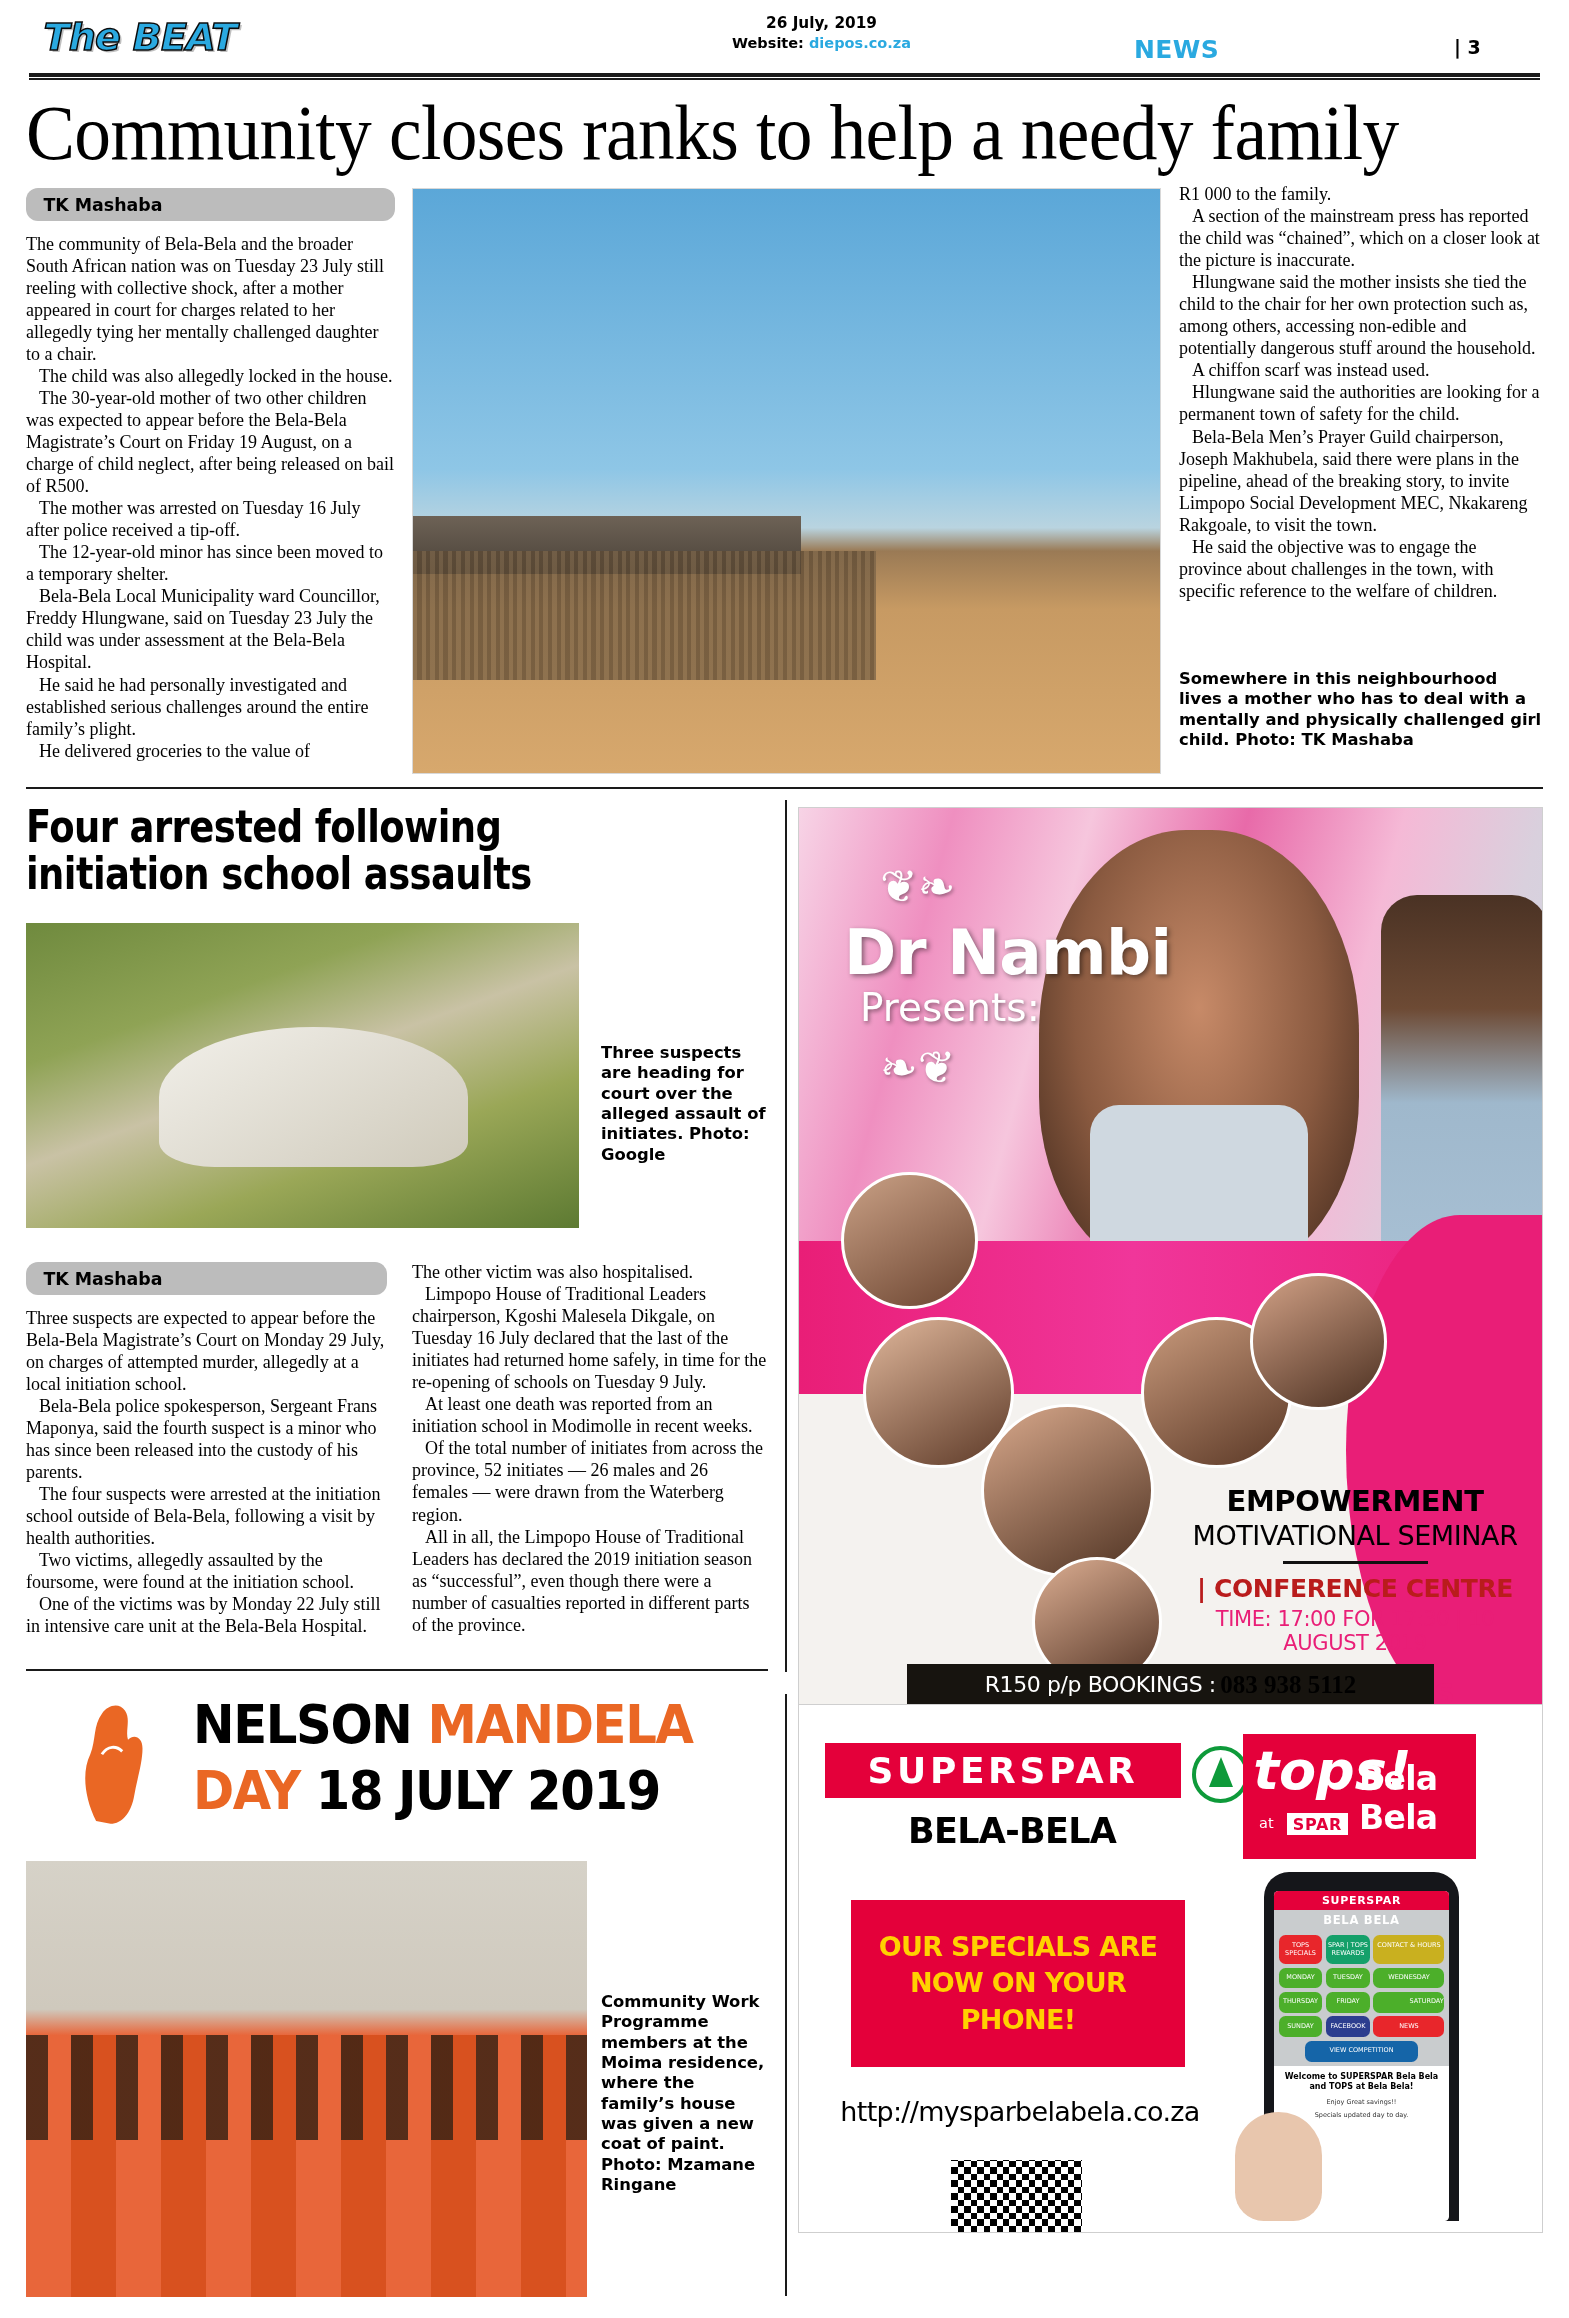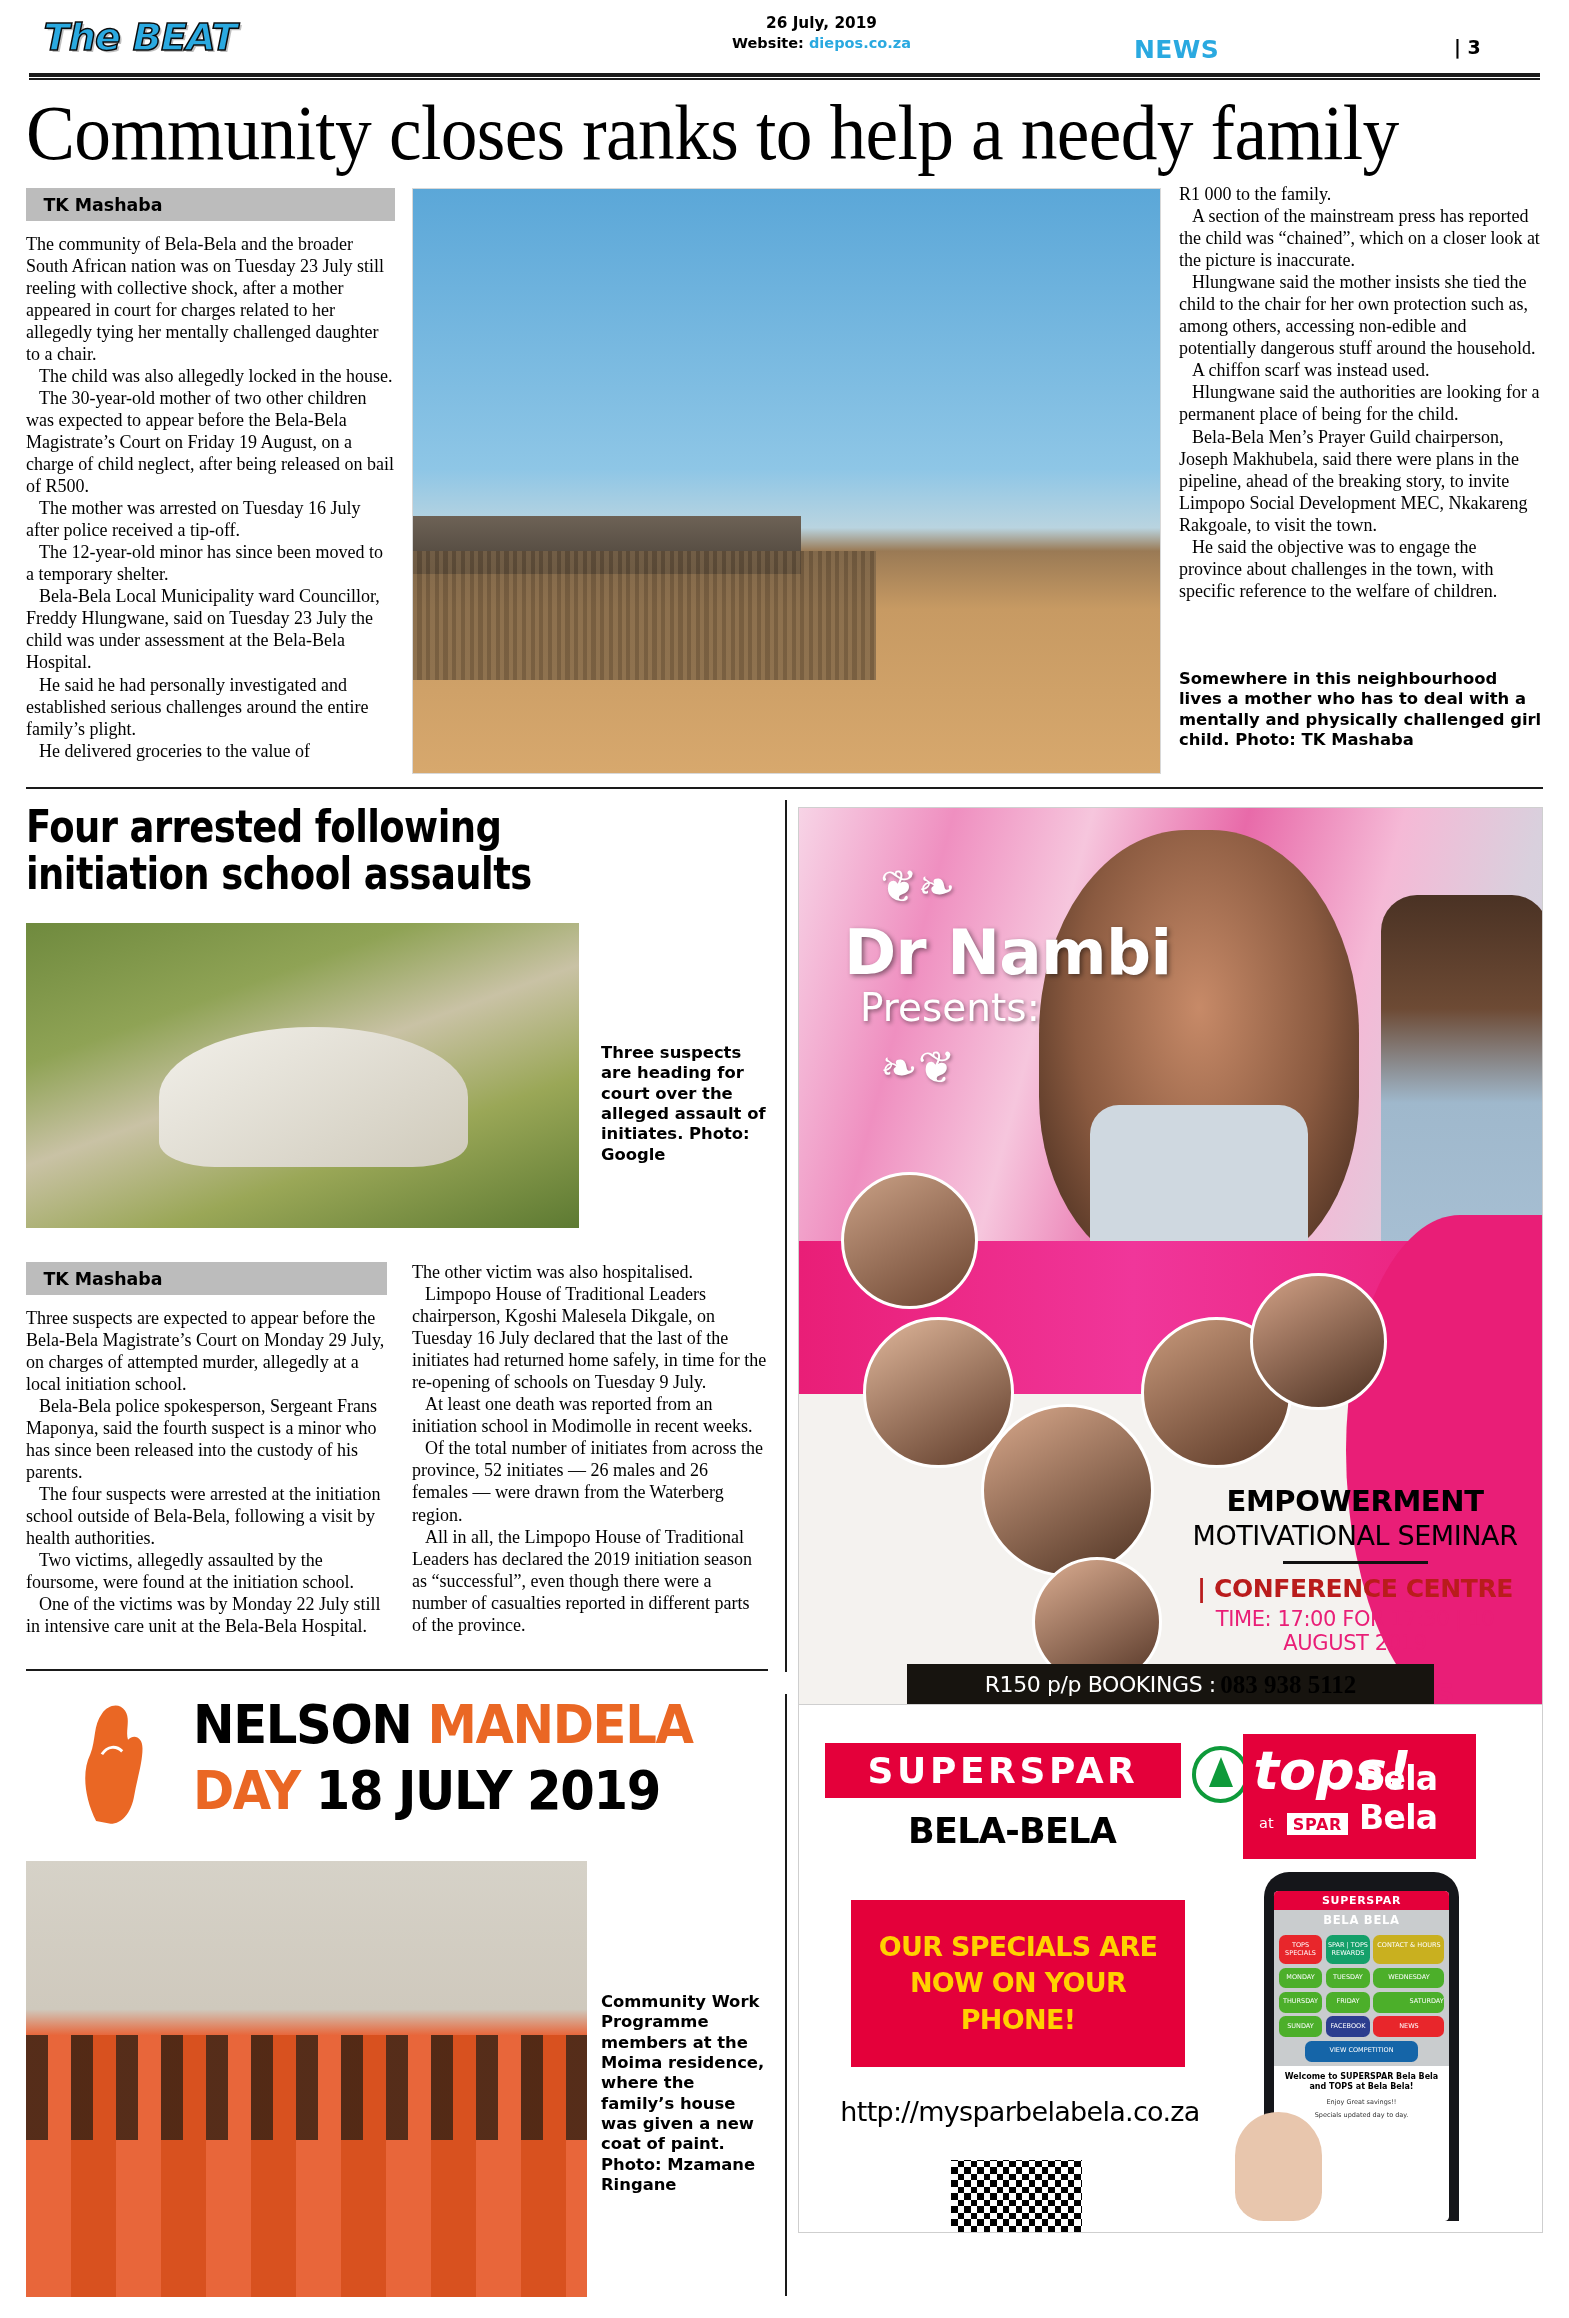--- a/index.html
+++ b/index.html
@@ -19,21 +19,21 @@
   .hdr-page{position:absolute;left:1425px;top:26px;font-family:"DejaVu Sans",sans-serif;font-weight:bold;font-size:19px;}
   .rule-top{position:absolute;left:29px;top:73px;width:1511px;height:3.6px;background:#1a1a1a;}
   .rule-top:after{content:"";position:absolute;left:0;top:5.1px;width:100%;height:1.5px;background:#1a1a1a;}
 
   
   .main-headline{position:absolute;left:26px;top:93px;width:1517px;
       font-family:"Liberation Serif",serif;font-weight:normal;font-size:79px;line-height:1.02;
       transform:scaleX(.93);transform-origin:left top;letter-spacing:-0.7px;white-space:nowrap;}
 
   
-  .byline{background:#bcbcbc;padding:6.5px 0 6.5px 17.4px;font-family:"DejaVu Sans",sans-serif;font-weight:bold;font-size:17.4px;}
+  .byline{background:#bcbcbc;padding:6.5px 0 6.5px 17.4px;font-family:"DejaVu Sans",sans-serif;font-weight:bold;font-size:17.4px;border-radius:12px;}
   .col-text{font-family:"Liberation Serif",serif;font-size:18px;line-height:1.225;text-align:left;}
   .col-text p{margin:0;text-indent:13px;}
   .col-text p.first{text-indent:0;}
 
   .a1-c1{position:absolute;left:26px;top:188px;width:369px;}
   .a1-photo{position:absolute;left:412px;top:188px;width:749px;height:586px;overflow:hidden;border:0.7px solid #d8d8d8;box-sizing:border-box;}
   .a1-c3{position:absolute;left:1179px;top:183px;width:364px;}
   .caption{font-family:"DejaVu Sans",sans-serif;font-weight:bold;font-size:16.4px;line-height:1.24;}
   .a1-cap{position:absolute;left:1179px;top:669px;width:364px;}
 
@@ -204,21 +204,21 @@
 
   <div class="a1-photo">
     <div class="ph-street"></div>
   </div>
 
   <div class="a1-c3 col-text">
       <p class="first">R1 000 to the family.</p>
       <p>A section of the mainstream press has reported the child was “chained”, which on a closer look at the picture is inaccurate.</p>
       <p>Hlungwane said the mother insists she tied the child to the chair for her own protection such as, among others, accessing non-edible and potentially dangerous stuff around the household.</p>
       <p>A chiffon scarf was instead used.</p>
-      <p>Hlungwane said the authorities are looking for a permanent place of being for the child.</p>
+      <p>Hlungwane said the authorities are looking for a permanent town of safety for the child.</p>
       <p>Bela-Bela Men’s Prayer Guild chairperson, Joseph Makhubela, said there were plans in the pipeline, ahead of the breaking story, to invite Limpopo Social Development MEC, Nkakareng Rakgoale, to visit the town.</p>
       <p>He said the objective was to engage the province about challenges in the town, with specific reference to the welfare of children.</p>
     </div>
   <div class="a1-cap caption">Somewhere in this neighbourhood lives a mother who has to deal with a mentally and physically challenged girl child. Photo: TK Mashaba</div>
 
   <div class="rule-a1"></div>
   <div class="vdiv1"></div>
   <div class="vdiv2"></div>
 
   <div class="a2-head">

